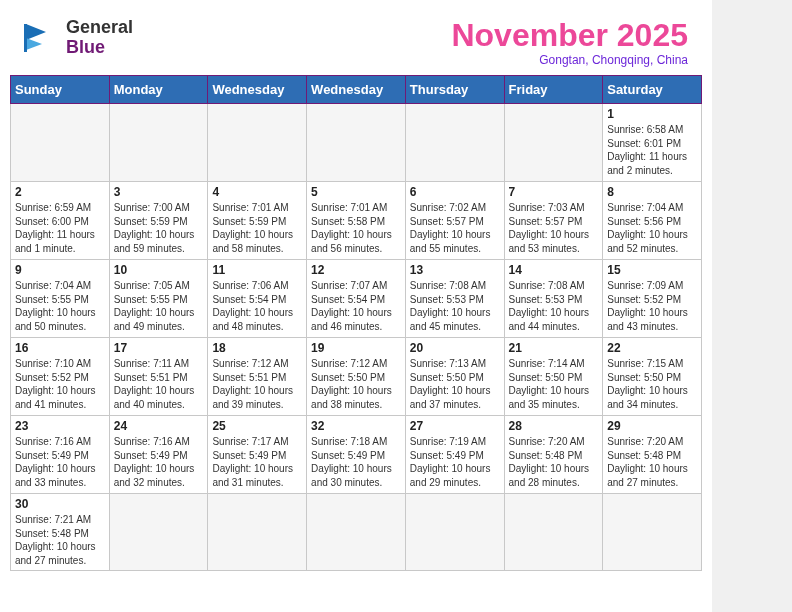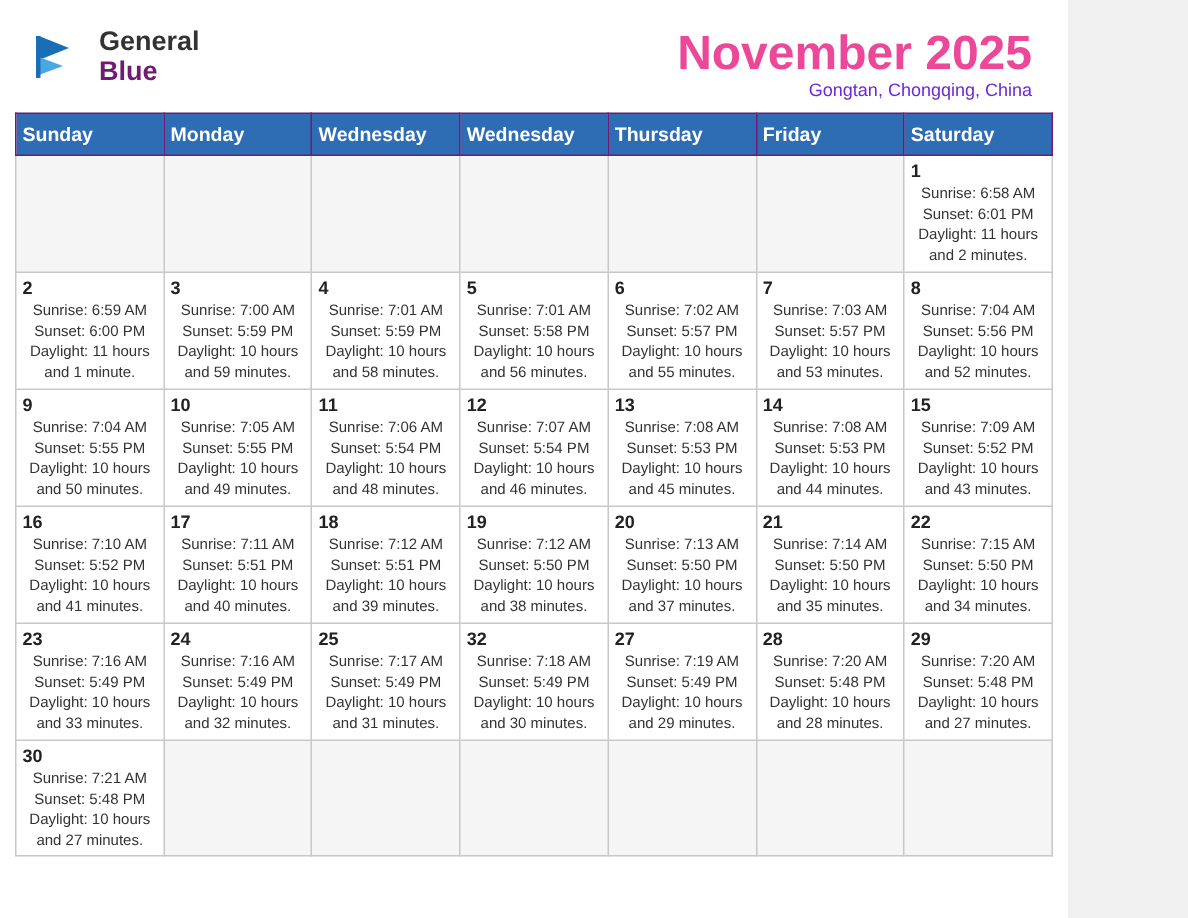--- a/index.html
+++ b/index.html
@@ -82,21 +82,20 @@
     .day-num {
       font-weight: bold;
       font-size: 12px;
       margin-bottom: 2px;
       display: block;
     }
     .day-info {
       font-size: 10px;
       line-height: 1.35;
       color: #333;
-      text-align: center;
     }
     td.empty {
       background: #f5f5f5;
     }
     tr td {
       height: 78px;
     }
     tr:last-child td {
       height: auto;
     }

